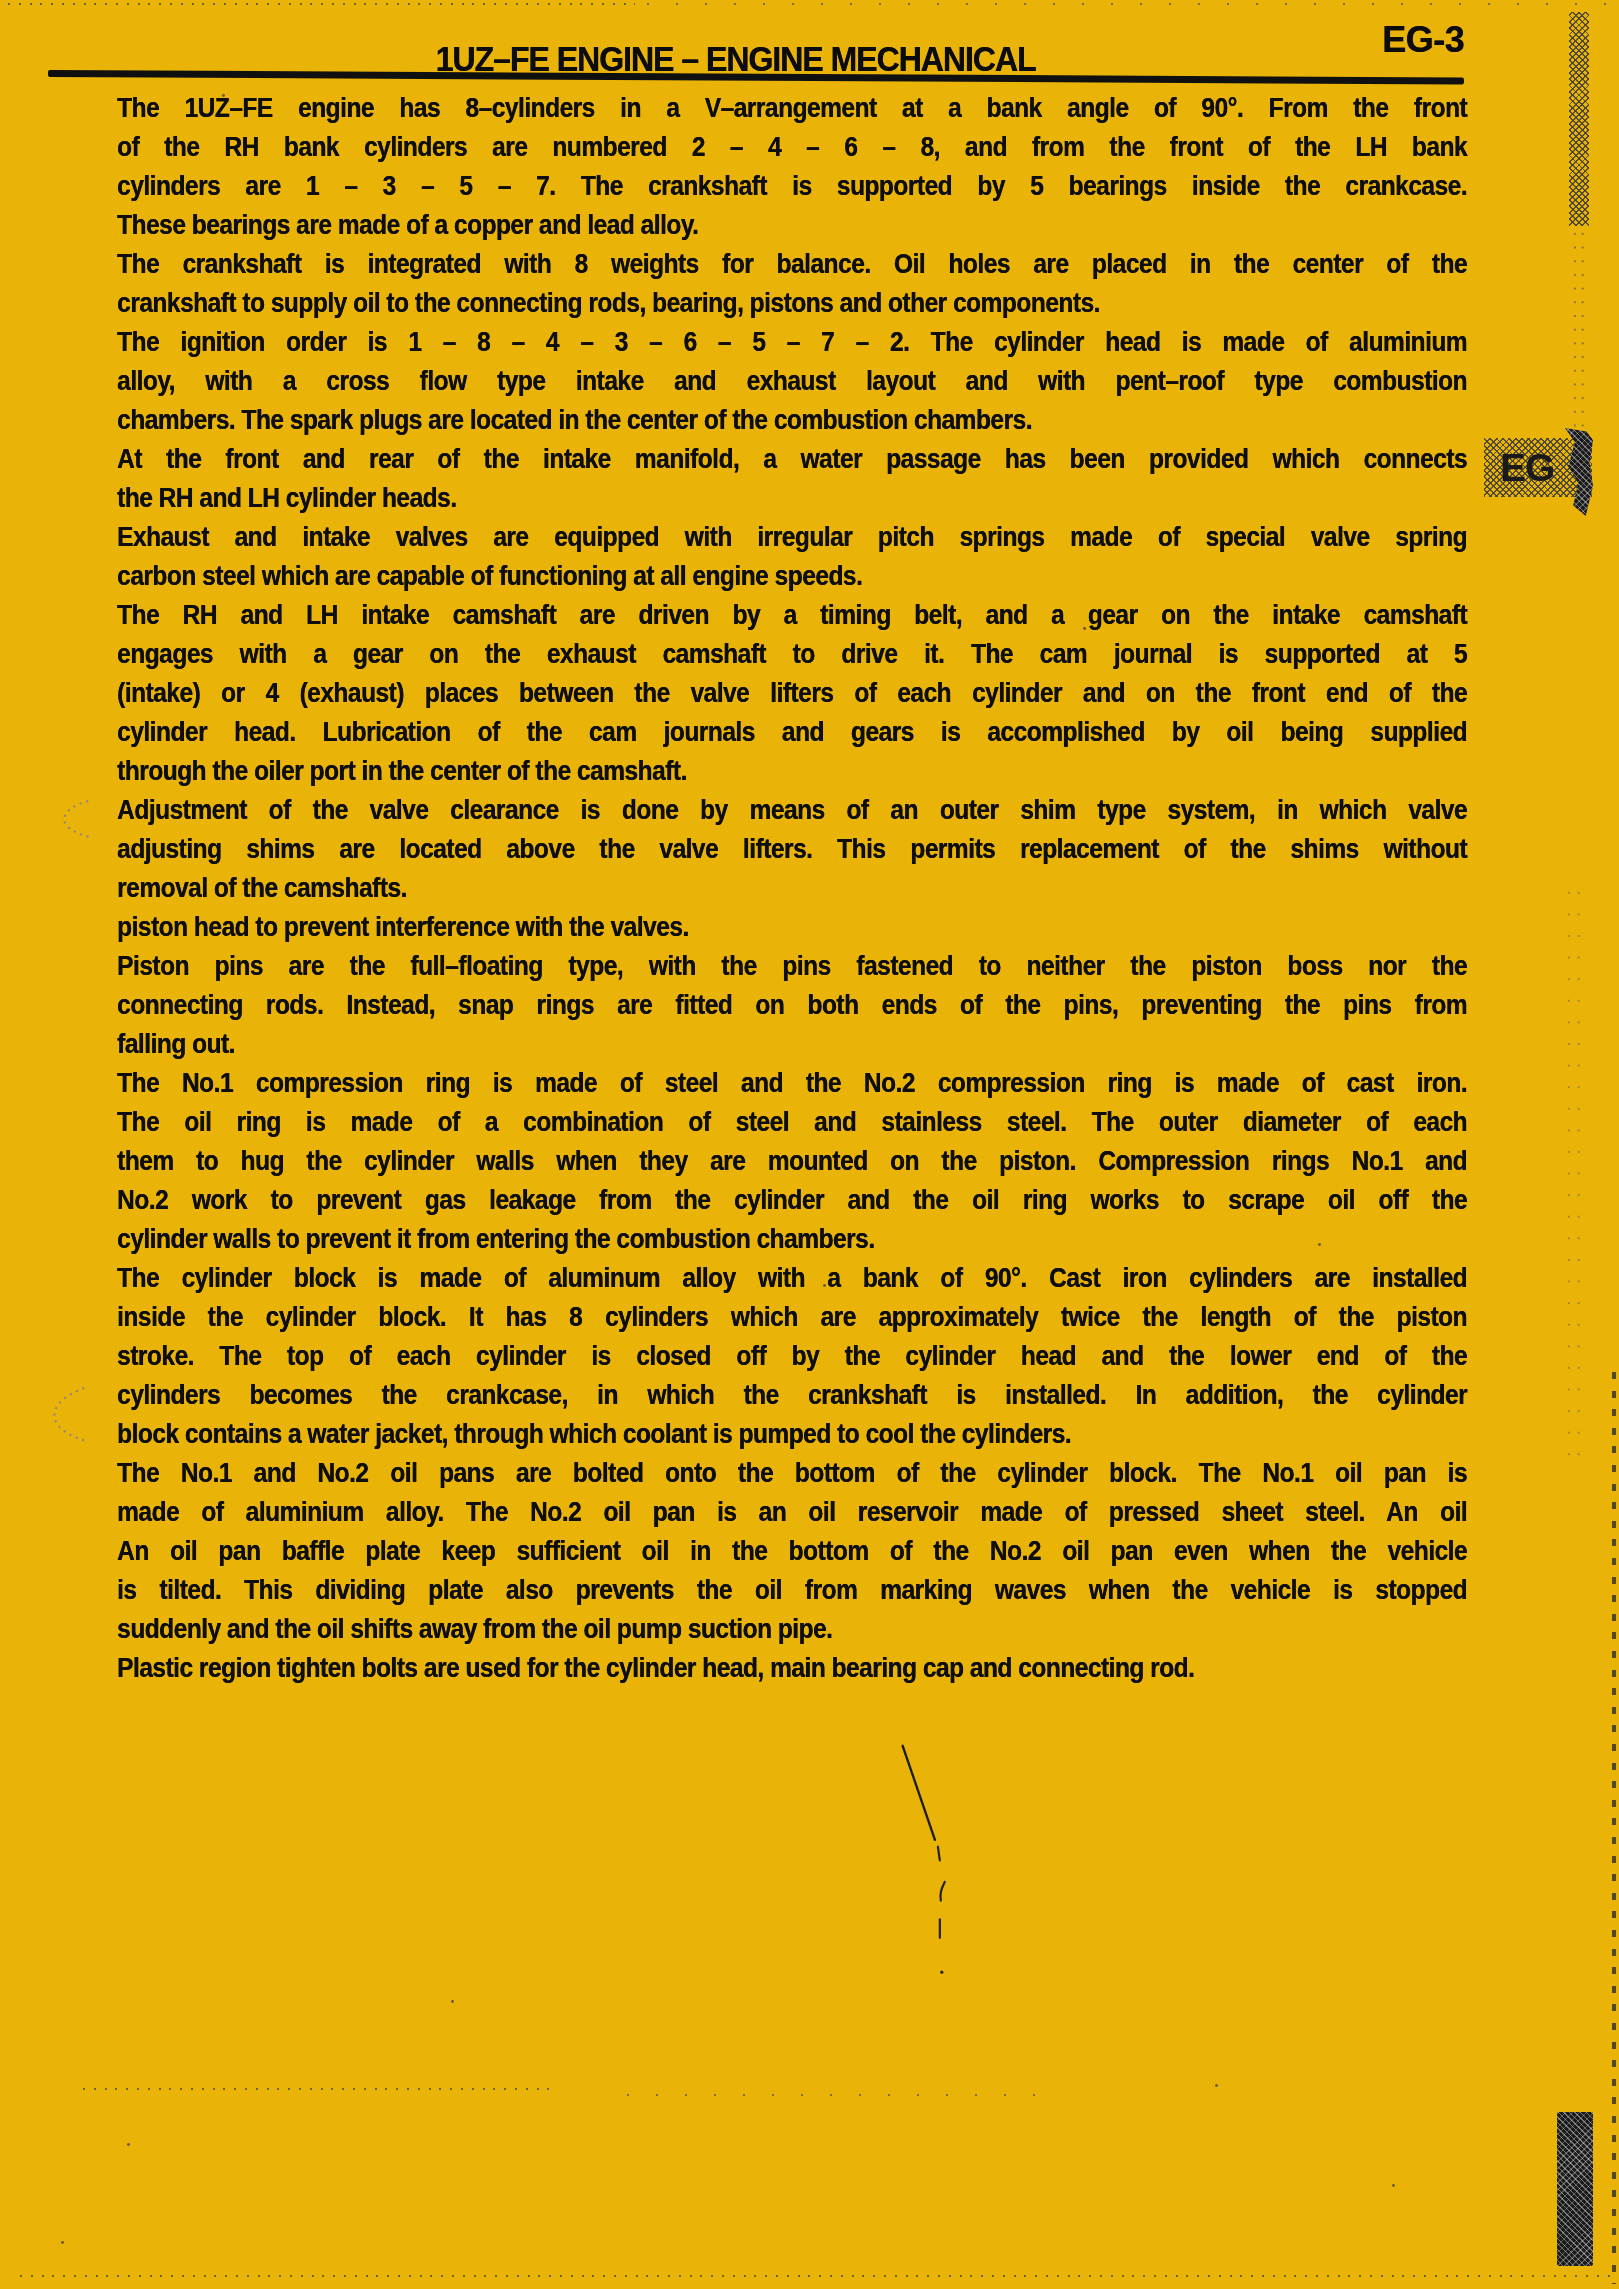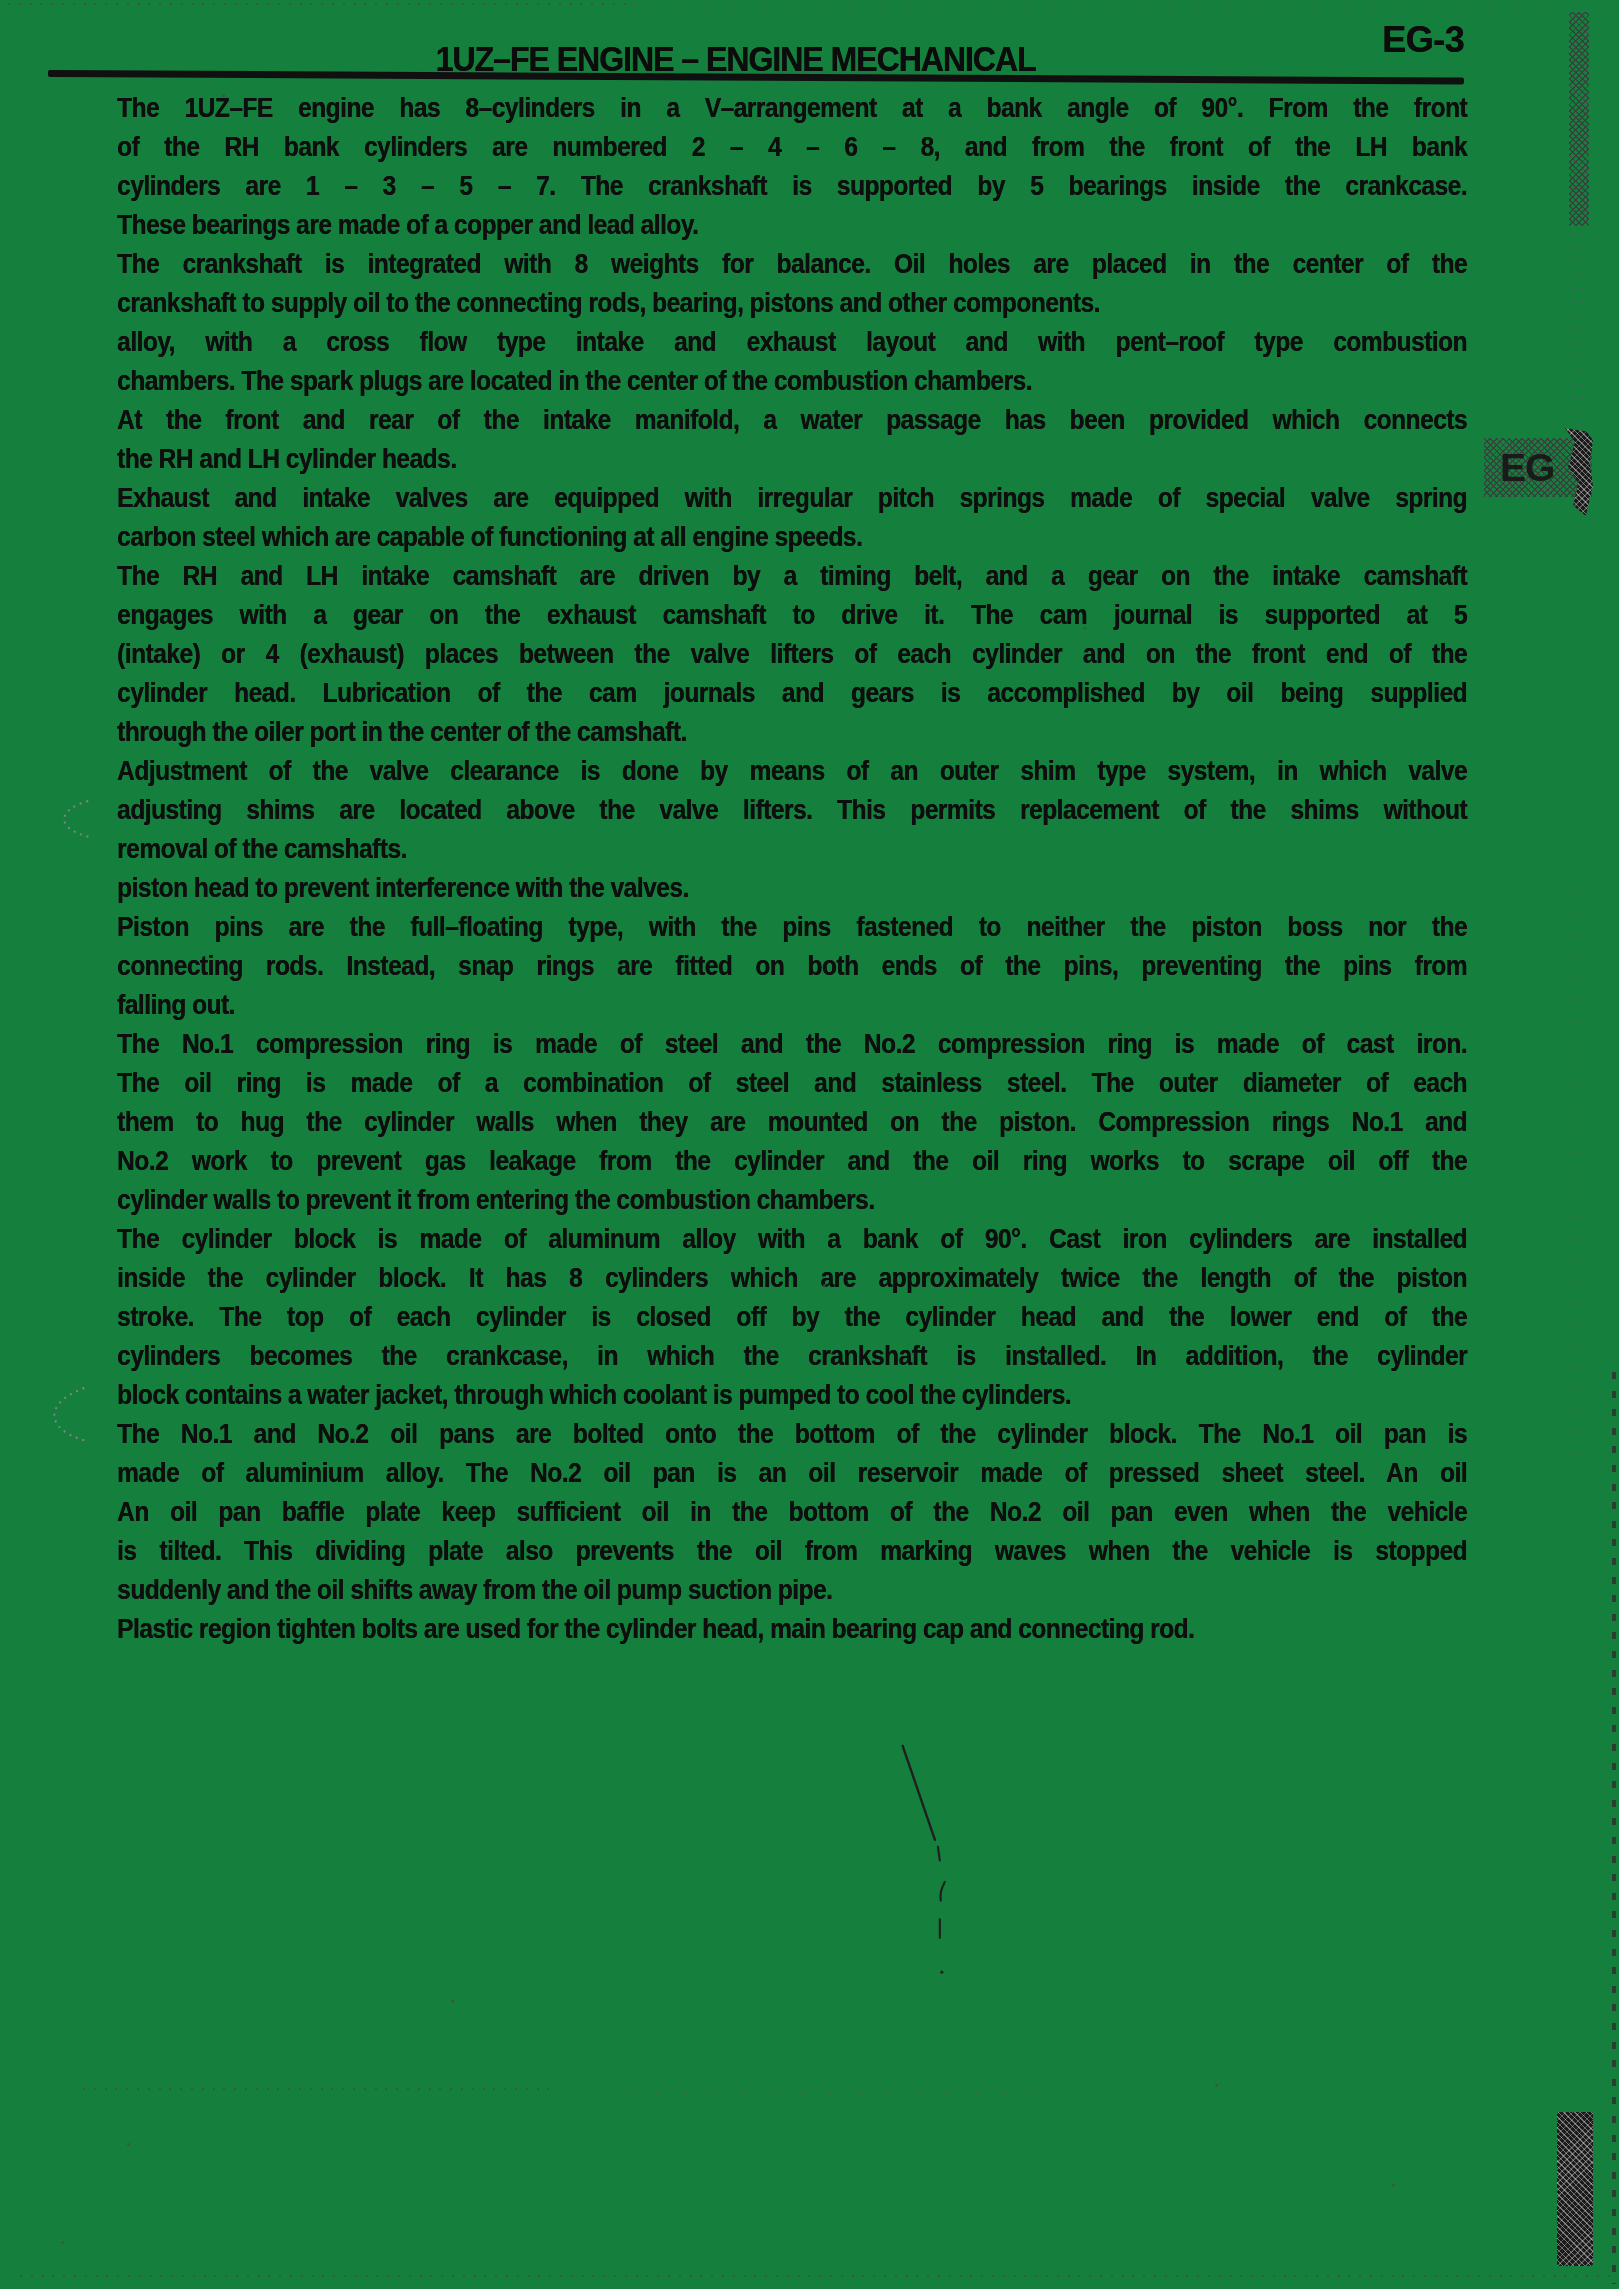--- a/index.html
+++ b/index.html
@@ -1,18 +1,18 @@
 <!DOCTYPE html>
 <html><head>
 <meta charset="utf-8">
 <style>
   html,body { margin:0; padding:0; background:#e8e8e8; }
   .page {
     position:relative; width:1619px; height:2290px;
-    background:#15803d; overflow:hidden;
+    background:#eab308; overflow:hidden;
     font-family:"Liberation Sans", sans-serif;
     color:#111;
   }
   
   .hdr-title {
     position:absolute; left:412px; top:41px; width:647px;
     text-align:center; font-weight:bold; font-size:32px;
     letter-spacing:-1px; color:#0c0c0c;
     transform:scaleY(1.12); transform-origin:50% 50%;
     text-shadow:0.4px 0 0 currentColor;
@@ -107,20 +107,21 @@
   <div class="hdr-page">EG-3</div>
   <div class="hdr-rule"></div>
 
   <div class="body-text">
       <div class="line"><span class="ln-in">The 1UZ–FE engine has 8–cylinders in a V–arrangement at a bank angle of 90°. From the front</span></div>
       <div class="line"><span class="ln-in">of the RH bank cylinders are numbered 2 – 4 – 6 – 8, and from the front of the LH bank</span></div>
       <div class="line"><span class="ln-in">cylinders are 1 – 3 – 5 – 7. The crankshaft is supported by 5 bearings inside the crankcase.</span></div>
       <div class="line last"><span class="ln-in">These bearings are made of a copper and lead alloy.</span></div>
       <div class="line"><span class="ln-in">The crankshaft is integrated with 8 weights for balance. Oil holes are placed in the center of the</span></div>
       <div class="line last"><span class="ln-in">crankshaft to supply oil to the connecting rods, bearing, pistons and other components.</span></div>
+      <div class="line"><span class="ln-in">The ignition order is 1 – 8 – 4 – 3 – 6 – 5 – 7 – 2. The cylinder head is made of aluminium</span></div>
       <div class="line"><span class="ln-in">alloy, with a cross flow type intake and exhaust layout and with pent–roof type combustion</span></div>
       <div class="line last"><span class="ln-in">chambers. The spark plugs are located in the center of the combustion chambers.</span></div>
       <div class="line"><span class="ln-in">At the front and rear of the intake manifold, a water passage has been provided which connects</span></div>
       <div class="line last"><span class="ln-in">the RH and LH cylinder heads.</span></div>
       <div class="line"><span class="ln-in">Exhaust and intake valves are equipped with irregular pitch springs made of special valve spring</span></div>
       <div class="line last"><span class="ln-in">carbon steel which are capable of functioning at all engine speeds.</span></div>
       <div class="line"><span class="ln-in">The RH and LH intake camshaft are driven by a timing belt, and a gear on the intake camshaft</span></div>
       <div class="line"><span class="ln-in">engages with a gear on the exhaust camshaft to drive it. The cam journal is supported at 5</span></div>
       <div class="line"><span class="ln-in">(intake) or 4 (exhaust) places between the valve lifters of each cylinder and on the front end of the</span></div>
       <div class="line"><span class="ln-in">cylinder head. Lubrication of the cam journals and gears is accomplished by oil being supplied</span></div>

